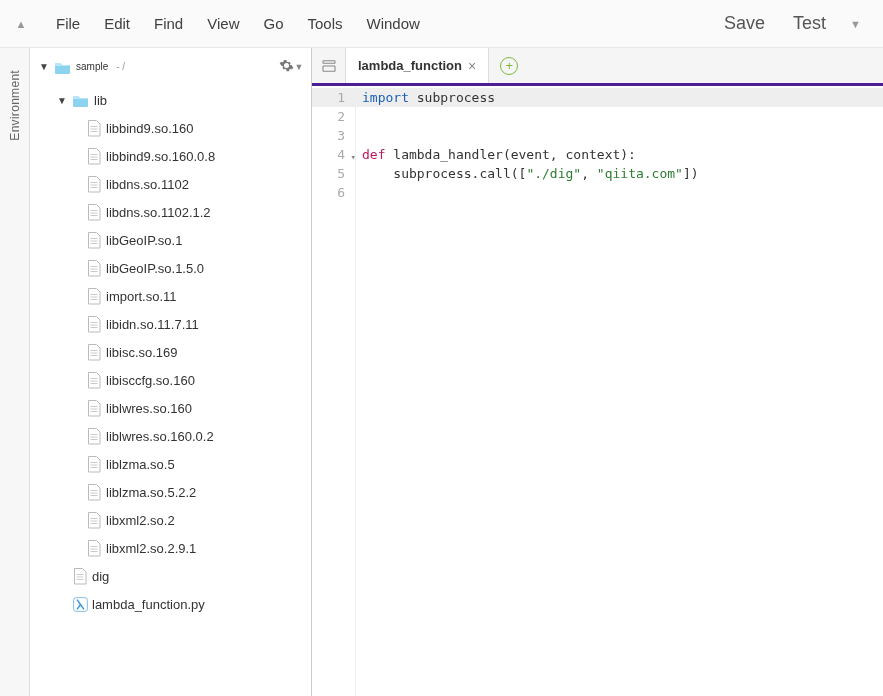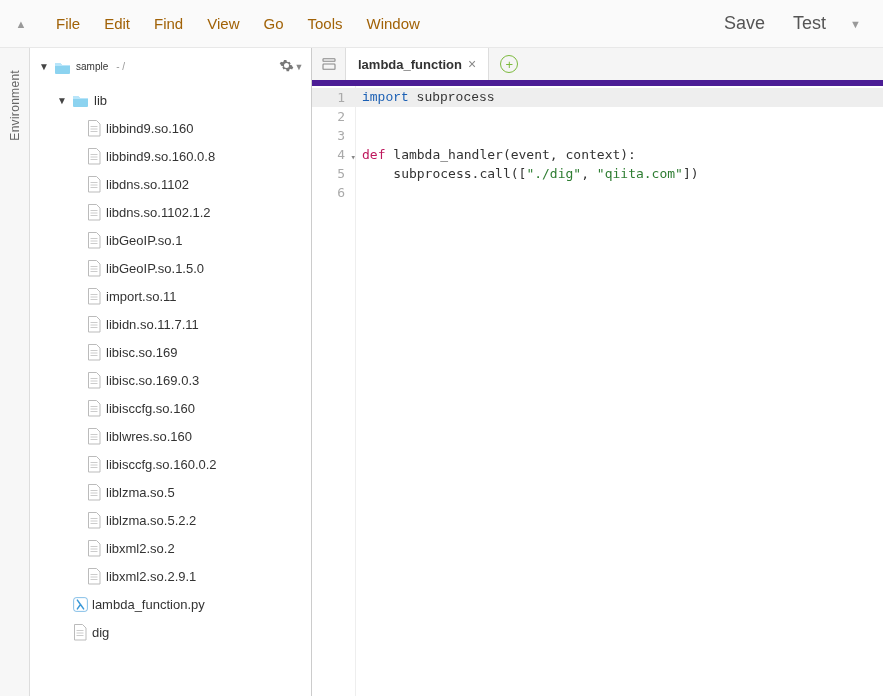--- a/index.html
+++ b/index.html
@@ -28,21 +28,21 @@
   cursor: pointer;
   font-size: 11px;
 }
 .menu-items {
   display: flex;
   gap: 0;
   margin-left: 10px;
 }
 .menu-item {
   padding: 6px 12px;
-  color: #a16207;
+  color: #404040;
   font-size: 15px;
   cursor: pointer;
 }
 .top-right {
   margin-left: auto;
   display: flex;
   align-items: center;
   gap: 4px;
   padding-right: 6px;
 }
@@ -158,21 +158,21 @@
 
 .editor-panel {
   flex: 1;
   display: flex;
   flex-direction: column;
   background: #fff;
 }
 .tab-bar {
   height: 38px;
   background: #f5f5f5;
-  border-bottom: 6px solid #4c1d95;
+  border-bottom: 3px solid #4c1d95;
   display: flex;
   align-items: stretch;
 }
 .left-tab-icon {
   width: 34px;
   display: flex;
   align-items: center;
   justify-content: center;
   border-right: 1px solid #ddd;
   color: #777;
@@ -242,21 +242,21 @@
   top: 3px;
   font-size: 9px;
   color: #888;
 }
 .code-lines {
   flex: 1;
   padding-top: 2px;
   padding-left: 6px;
 }
 .code-line { height: 19px; white-space: pre; }
-.code-line.highlighted { background: #eee; margin-left: -6px; padding-left: 6px; margin-right: 0; font-family: Liberation Mono, monospace; }
+.code-line.highlighted { background: #eee; margin-left: -6px; padding-left: 6px; margin-right: 0; }
 .kw-import { color: #1a5fb4; }
 .kw-def { color: #be185d; }
 .str { color: #2e7d32; }
 </style>
 </head>
 <body>
 
 <div class="top-bar">
   <div class="collapse-triangle">▲</div>
   <div class="menu-items">
@@ -396,48 +396,39 @@
             </span>
             <span class="tree-label">libisc.so.169</span>
           </div>
           <div class="tree-row indent-2">
             <span class="file-icon">
               <svg width="14" height="17" viewBox="0 0 14 17">
                 <path fill="#fff" stroke="#bbb" d="M1.5 0.5 h8 l3.5 3.5 v12 h-11.5 Z"></path>
                 <path fill="none" stroke="#ccc" d="M3.5 6.5 h7 M3.5 9 h7 M3.5 11.5 h7"></path>
               </svg>
             </span>
-            <span class="tree-label">libisc.so.169.0.3</span>
-          </div>
-          <div class="tree-row indent-2">
-            <span class="file-icon">
-              <svg width="14" height="17" viewBox="0 0 14 17">
-                <path fill="#fff" stroke="#bbb" d="M1.5 0.5 h8 l3.5 3.5 v12 h-11.5 Z"></path>
-                <path fill="none" stroke="#ccc" d="M3.5 6.5 h7 M3.5 9 h7 M3.5 11.5 h7"></path>
-              </svg>
-            </span>
             <span class="tree-label">libisccfg.so.160</span>
           </div>
           <div class="tree-row indent-2">
             <span class="file-icon">
               <svg width="14" height="17" viewBox="0 0 14 17">
                 <path fill="#fff" stroke="#bbb" d="M1.5 0.5 h8 l3.5 3.5 v12 h-11.5 Z"></path>
                 <path fill="none" stroke="#ccc" d="M3.5 6.5 h7 M3.5 9 h7 M3.5 11.5 h7"></path>
               </svg>
             </span>
             <span class="tree-label">liblwres.so.160</span>
           </div>
           <div class="tree-row indent-2">
             <span class="file-icon">
               <svg width="14" height="17" viewBox="0 0 14 17">
                 <path fill="#fff" stroke="#bbb" d="M1.5 0.5 h8 l3.5 3.5 v12 h-11.5 Z"></path>
                 <path fill="none" stroke="#ccc" d="M3.5 6.5 h7 M3.5 9 h7 M3.5 11.5 h7"></path>
               </svg>
             </span>
-            <span class="tree-label">libisccfg.so.160.0.2</span>
+            <span class="tree-label">liblwres.so.160.0.2</span>
           </div>
           <div class="tree-row indent-2">
             <span class="file-icon">
               <svg width="14" height="17" viewBox="0 0 14 17">
                 <path fill="#fff" stroke="#bbb" d="M1.5 0.5 h8 l3.5 3.5 v12 h-11.5 Z"></path>
                 <path fill="none" stroke="#ccc" d="M3.5 6.5 h7 M3.5 9 h7 M3.5 11.5 h7"></path>
               </svg>
             </span>
             <span class="tree-label">liblzma.so.5</span>
           </div>
@@ -462,38 +453,38 @@
           <div class="tree-row indent-2">
             <span class="file-icon">
               <svg width="14" height="17" viewBox="0 0 14 17">
                 <path fill="#fff" stroke="#bbb" d="M1.5 0.5 h8 l3.5 3.5 v12 h-11.5 Z"></path>
                 <path fill="none" stroke="#ccc" d="M3.5 6.5 h7 M3.5 9 h7 M3.5 11.5 h7"></path>
               </svg>
             </span>
             <span class="tree-label">libxml2.so.2.9.1</span>
           </div>
         </div>
+      <div class="tree-row indent-0b">
+        <span class="file-icon">
+          <svg width="14" height="17" viewBox="0 0 14 17">
+              <path fill="#fff" stroke="#bbb" d="M1.5 0.5 h8 l3.5 3.5 v12 h-11.5 Z"></path>
+              <path fill="none" stroke="#ccc" d="M3.5 6.5 h7 M3.5 9 h7 M3.5 11.5 h7"></path>
+            </svg>
+        </span>
+        <span class="tree-label">dig</span>
+      </div>
       <div class="tree-row indent-0b">
         <span class="file-icon py-icon">
           <svg width="15" height="15" viewBox="0 0 24 24">
               <rect x="1" y="1" width="22" height="22" rx="4" fill="#fff" stroke="#3b99d8"></rect>
               <path d="M7 5 L12 12 L7 19 M12 12 L17 19" stroke="#3b99d8" stroke-width="2.4" fill="none" stroke-linecap="round"></path>
             </svg>
         </span>
         <span class="tree-label">lambda_function.py</span>
       </div>
-      <div class="tree-row indent-0b">
-        <span class="file-icon">
-          <svg width="14" height="17" viewBox="0 0 14 17">
-              <path fill="#fff" stroke="#bbb" d="M1.5 0.5 h8 l3.5 3.5 v12 h-11.5 Z"></path>
-              <path fill="none" stroke="#ccc" d="M3.5 6.5 h7 M3.5 9 h7 M3.5 11.5 h7"></path>
-            </svg>
-        </span>
-        <span class="tree-label">dig</span>
-      </div>
     </div>
   </div>
 
   <div class="editor-panel">
     <div class="tab-bar">
       <div class="left-tab-icon">
         <svg width="16" height="16" viewBox="0 0 24 24">
             <rect x="3" y="4" width="18" height="4" rx="1" fill="none" stroke="#888" stroke-width="1.6"></rect>
             <rect x="3" y="12" width="18" height="8" rx="1" fill="none" stroke="#888" stroke-width="1.6"></rect>
           </svg>

